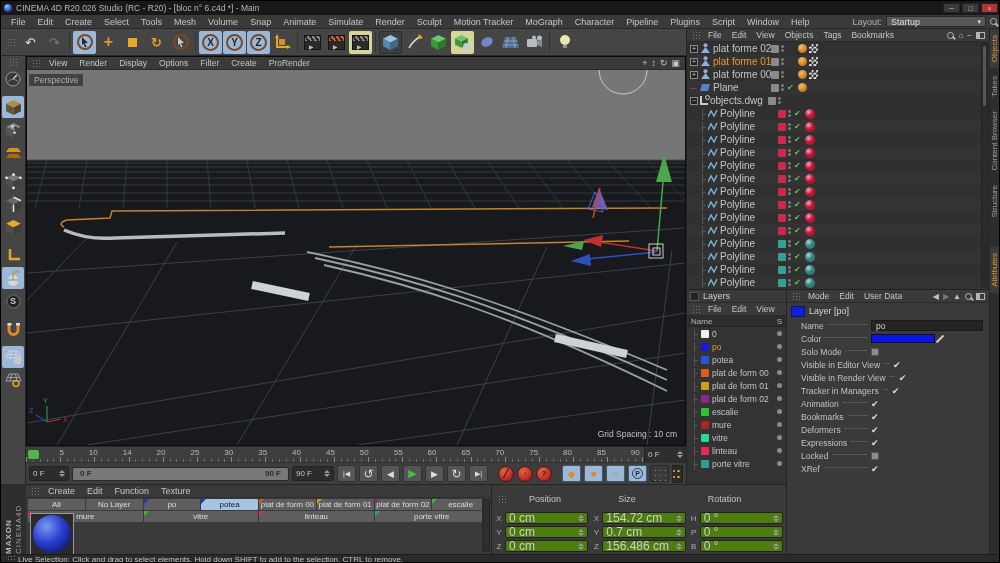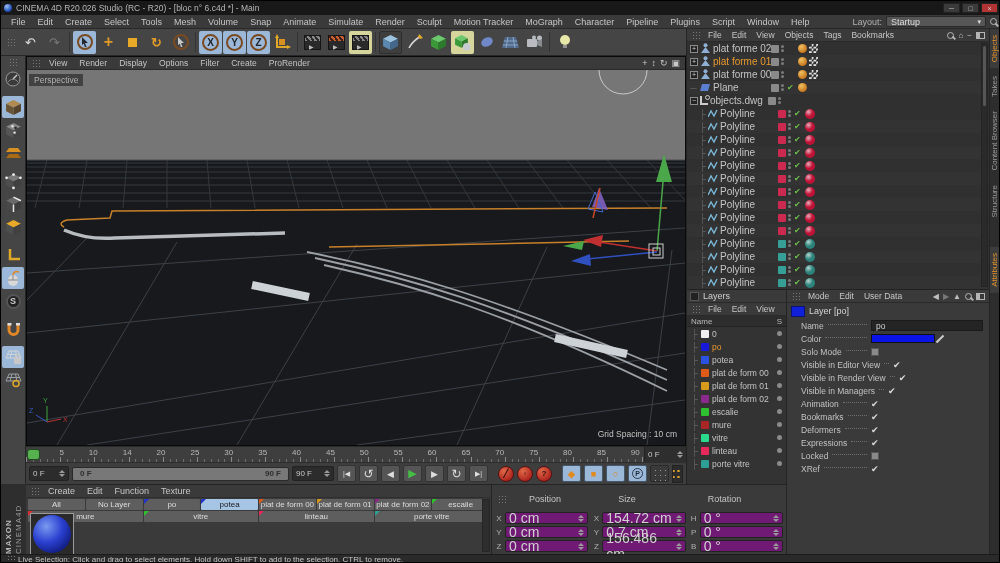--- a/index.html
+++ b/index.html
@@ -89,21 +89,21 @@
 .matsphere{width:38px;height:38px;border-radius:50%}
 .matscroll{position:absolute;right:1px;top:14px;bottom:2px;width:8px;background:#2e2e2e;border:1px solid #262626}
 
 .coords{left:490px;top:483px;width:295px;height:70px;background:#3a3a3a;border-top:1px solid #242424;border-left:1px solid #242424;padding:1px 3px}
 .chead{display:flex;height:26px;align-items:center;color:#c4c4c4}
 .chead .handle{margin-right:1px}
 .cgrid{display:flex;gap:4px}
 .ccol{flex:1;display:flex;flex-direction:column;gap:2px}
 .crow{display:flex;align-items:center;gap:2px;height:12px}
 .caxis{width:8px;color:#b0b0b0;text-align:center;font-size:8px}
-.cin{flex:1;height:12px;background:#701a75;border:1px solid #222;border-radius:2px;display:flex;align-items:center;padding:0 3px;font-size:14px;color:#d0d0d0}
+.cin{flex:1;height:12px;background:#4d7c0f;border:1px solid #222;border-radius:2px;display:flex;align-items:center;padding:0 3px;font-size:12px;color:#d0d0d0}
 .cfoot{display:flex;gap:4px;margin-top:2px}
 .cdrop{flex:1;height:12px;background:#585858;border-radius:6px;display:flex;align-items:center;justify-content:center;gap:3px;font-size:8px;color:#ddd}
 .cbtn{flex:1;height:12px;background:#585858;border-radius:6px;text-align:center;line-height:12px;font-size:8px;color:#ddd}
 .chead .t1{padding-left:22px;flex:1}.chead .t2{flex:1;padding-left:14px}.chead .t3{flex:1;padding-left:14px}
 
 .om{left:685px;top:28px;width:303px;height:260px;background:#333;border-left:1px solid #242424}
 .pmenu{display:flex;align-items:center;height:13px;background:#3a3a3a;border-bottom:1px solid #2a2a2a;padding:0 2px}
 .pmenu .mi{padding:0 5px;font-size:8.5px}
 .pmicons{margin-left:auto;display:flex;align-items:center;gap:4px;padding-right:2px;color:#c0c0c0;font-size:8px}
 .ico-dual{width:9px;height:7px;border:1px solid #b5b5b5;border-left-width:4px;display:inline-block}
@@ -1159,21 +1159,21 @@
         <div class="arow check">
           <span class="albl">Visible in Render View</span>
           <span class="leader"></span>
           <span class="actl">
 
             <span class="ctl ctl-check">✔</span>
           </span>
         </div>
 
         <div class="arow check">
-          <span class="albl">Visible in Managers</span>
+          <span class="albl">Tracker in Managers</span>
           <span class="leader"></span>
           <span class="actl">
 
             <span class="ctl ctl-check">✔</span>
           </span>
         </div>
 
         <div class="arow check">
           <span class="albl">Animation</span>
           <span class="leader"></span>

